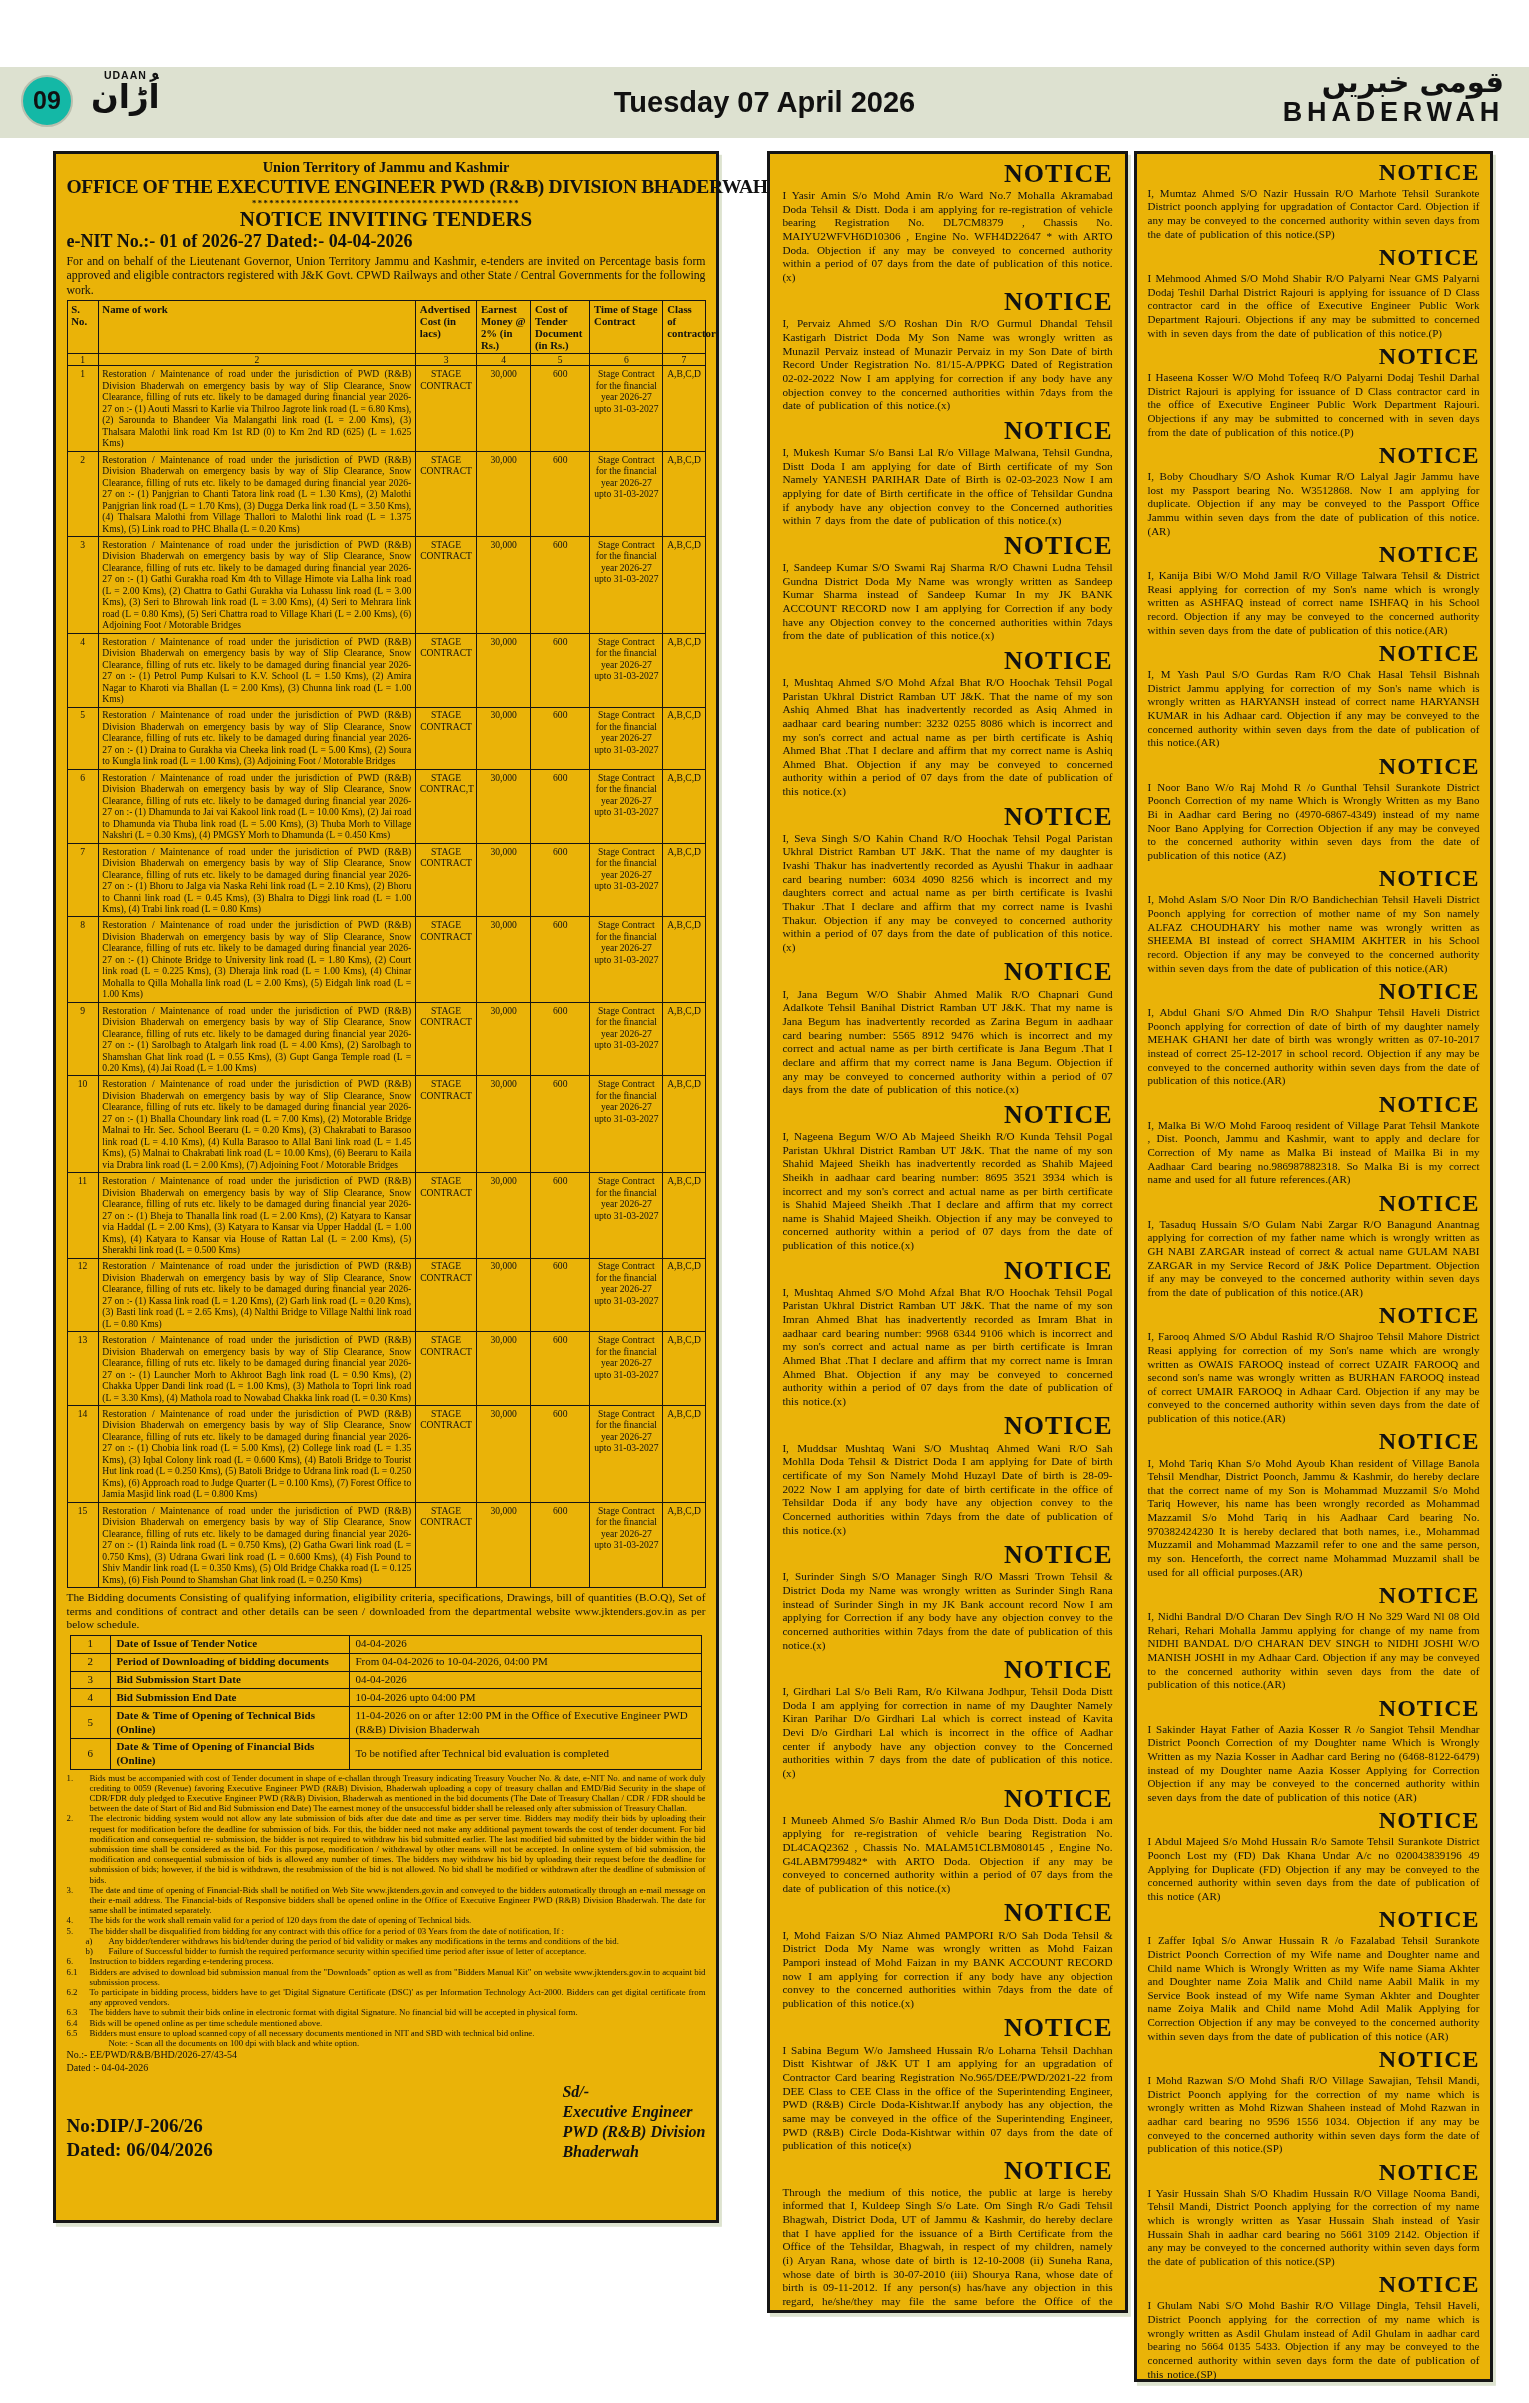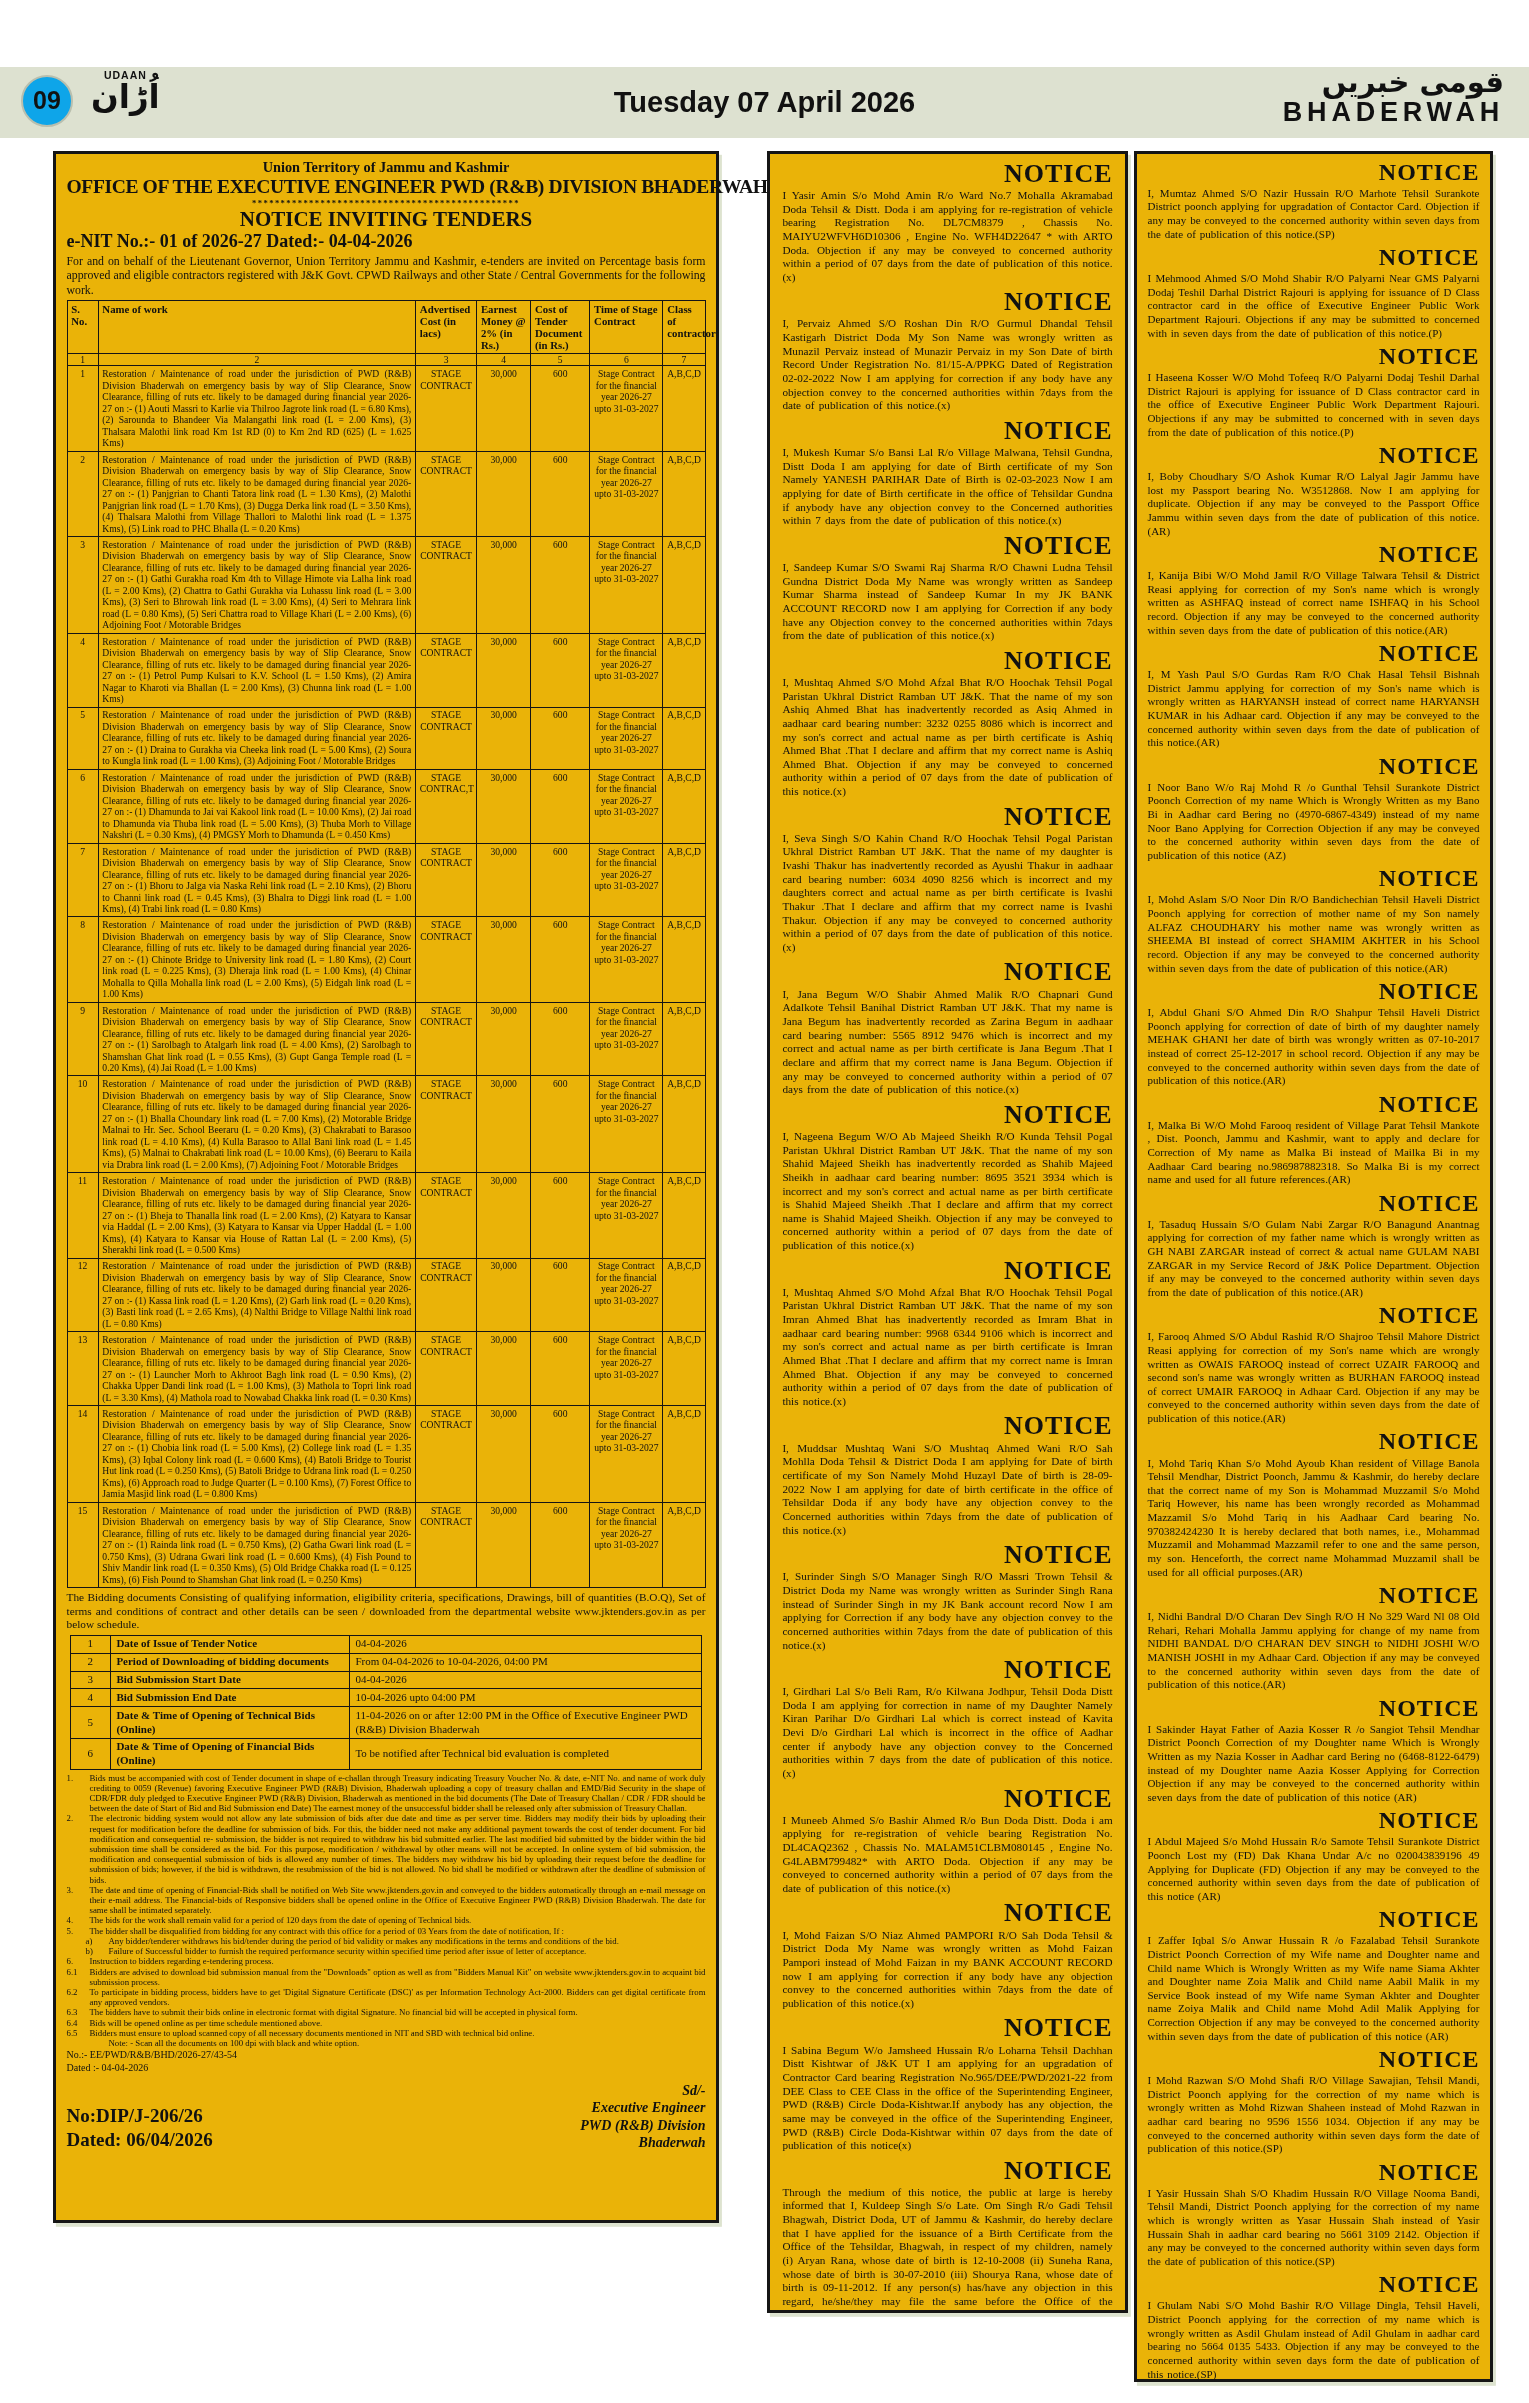--- a/index.html
+++ b/index.html
@@ -10,21 +10,21 @@
     font-family:"Liberation Serif", serif;
     color:#111;
   }
   
   .topbar {
     position:absolute; left:0; top:67px; width:1529px; height:71px;
     background:#dde1d0;
   }
   .pagenum-circle {
     position:absolute; left:21px; top:7.6px; width:52px; height:52px;
-    border-radius:50%; background:#0ea5e9; border:2.9px solid #b9bfae;
+    border-radius:50%; background:#14b8a6; border:2.9px solid #b9bfae;
     display:flex; align-items:center; justify-content:center;
     font-family:"Liberation Sans", sans-serif; font-weight:bold; font-size:25px;
   }
   .masthead { position:absolute; left:91px; top:1.9px; text-align:center; }
   .masthead-en { font-family:"Liberation Sans", sans-serif; font-weight:bold; font-size:10.5px; letter-spacing:1px; }
   .masthead-ur { font-family:"DejaVu Sans", sans-serif; font-weight:bold; font-size:32.5px; line-height:1.0; }
   .page-date {
     position:absolute; left:0; right:0; top:19px; text-align:center;
     font-family:"Liberation Sans", sans-serif; font-weight:bold; font-size:29px;
   }
@@ -58,21 +58,21 @@
   td.s-no { width:40px; text-align:center; }
   td.s-label { width:239px; font-weight:bold; }
   .conds { margin-top:1px; }
   .cond { display:flex; font-size:8.8px; line-height:1.16; }
   .cond[data-ind="1"] { padding-left:19px; }
   .cnum { flex:0 0 23px; }
   .ctext { flex:1; text-align:justify; }
   .t-refs { font-size:10px; line-height:1.25; margin-top:1px; }
   .t-footer { display:flex; justify-content:space-between; align-items:flex-end; margin-top:7.6px; }
   .dip { font-weight:bold; font-size:19px; line-height:1.25; }
-  .sig { text-align:right; font-style:italic; font-weight:bold; font-size:14px; line-height:1.25; }
+  .sig { font-style:italic; font-weight:bold; font-size:16px; line-height:1.25; }
 
   
   .notice { break-inside:avoid; }
   .n-head { font-weight:bold; text-align:right; letter-spacing:1px; font-family:"Liberation Serif", serif; }
   .mid .n-head { font-size:26px; line-height:1.05; margin:3.8px 0 1.9px; }
   .right .n-head { font-size:24px; line-height:1.05; margin:3.8px 0 1.9px; }
   .n-body { text-align:justify; }
   .mid .n-body { font-size:11.2px; line-height:1.22; word-spacing:1.4px; }
   .right .n-body { font-size:11px; line-height:1.24; word-spacing:1px; }
 </style>

